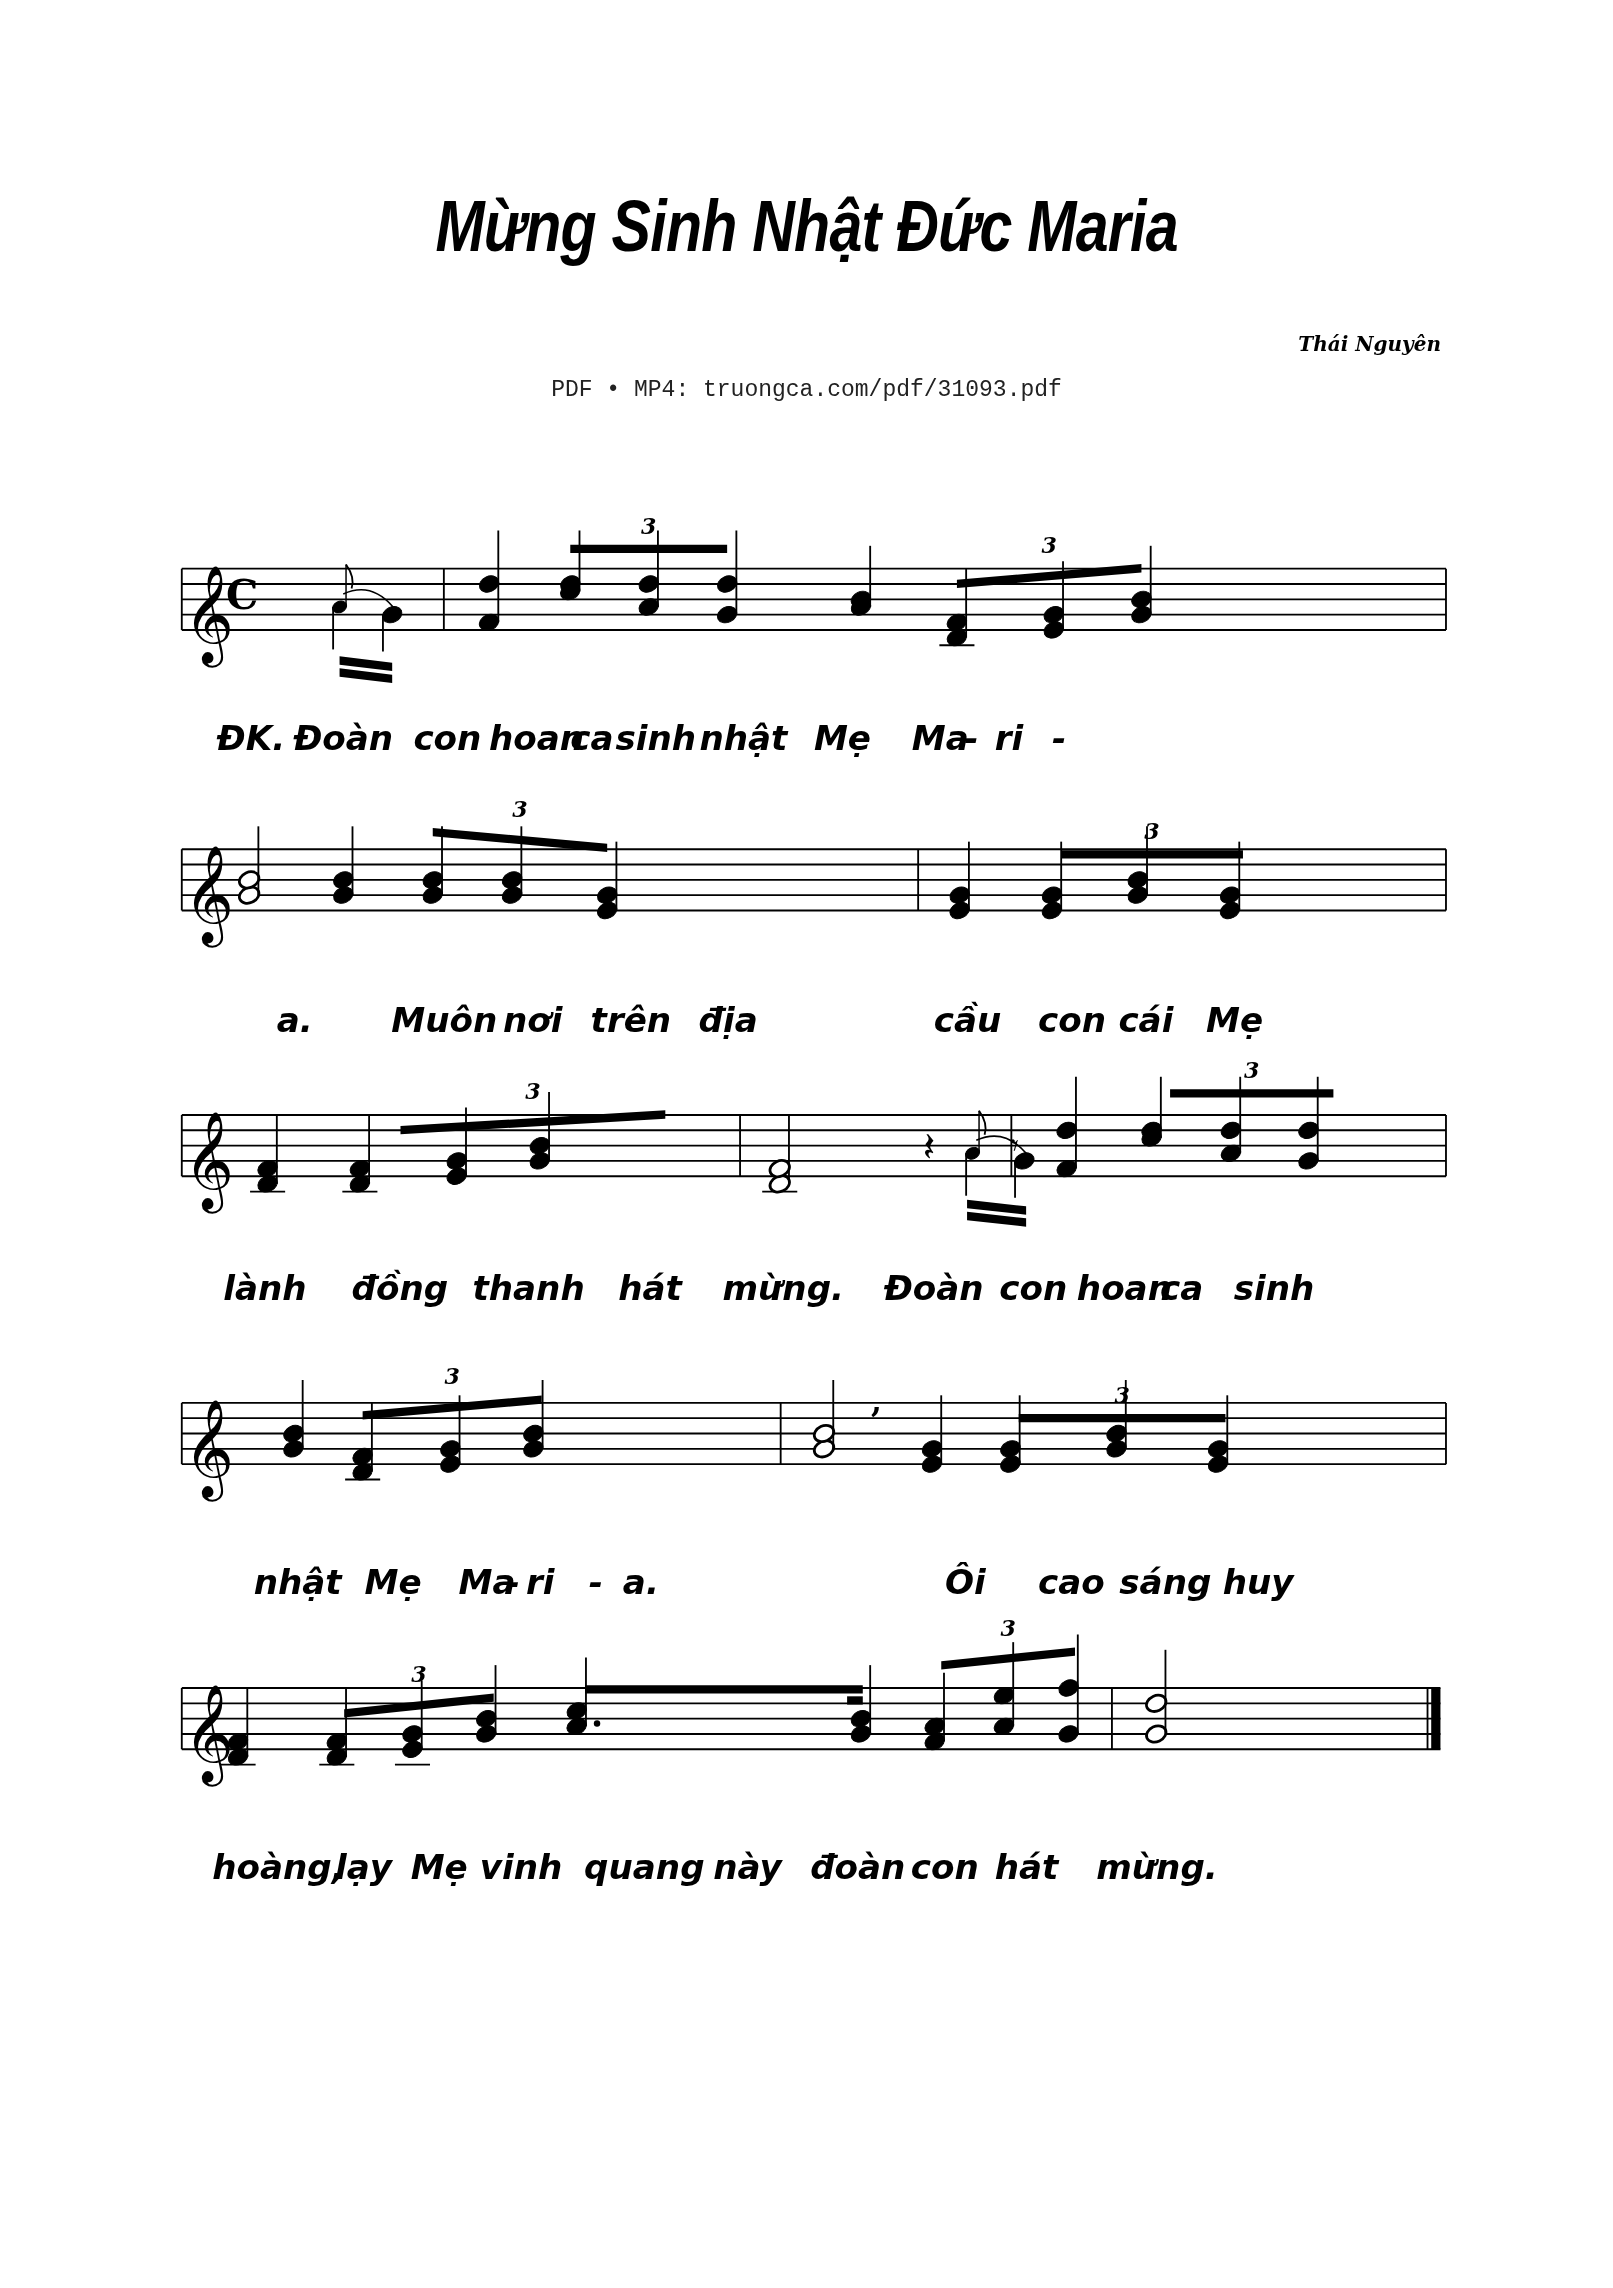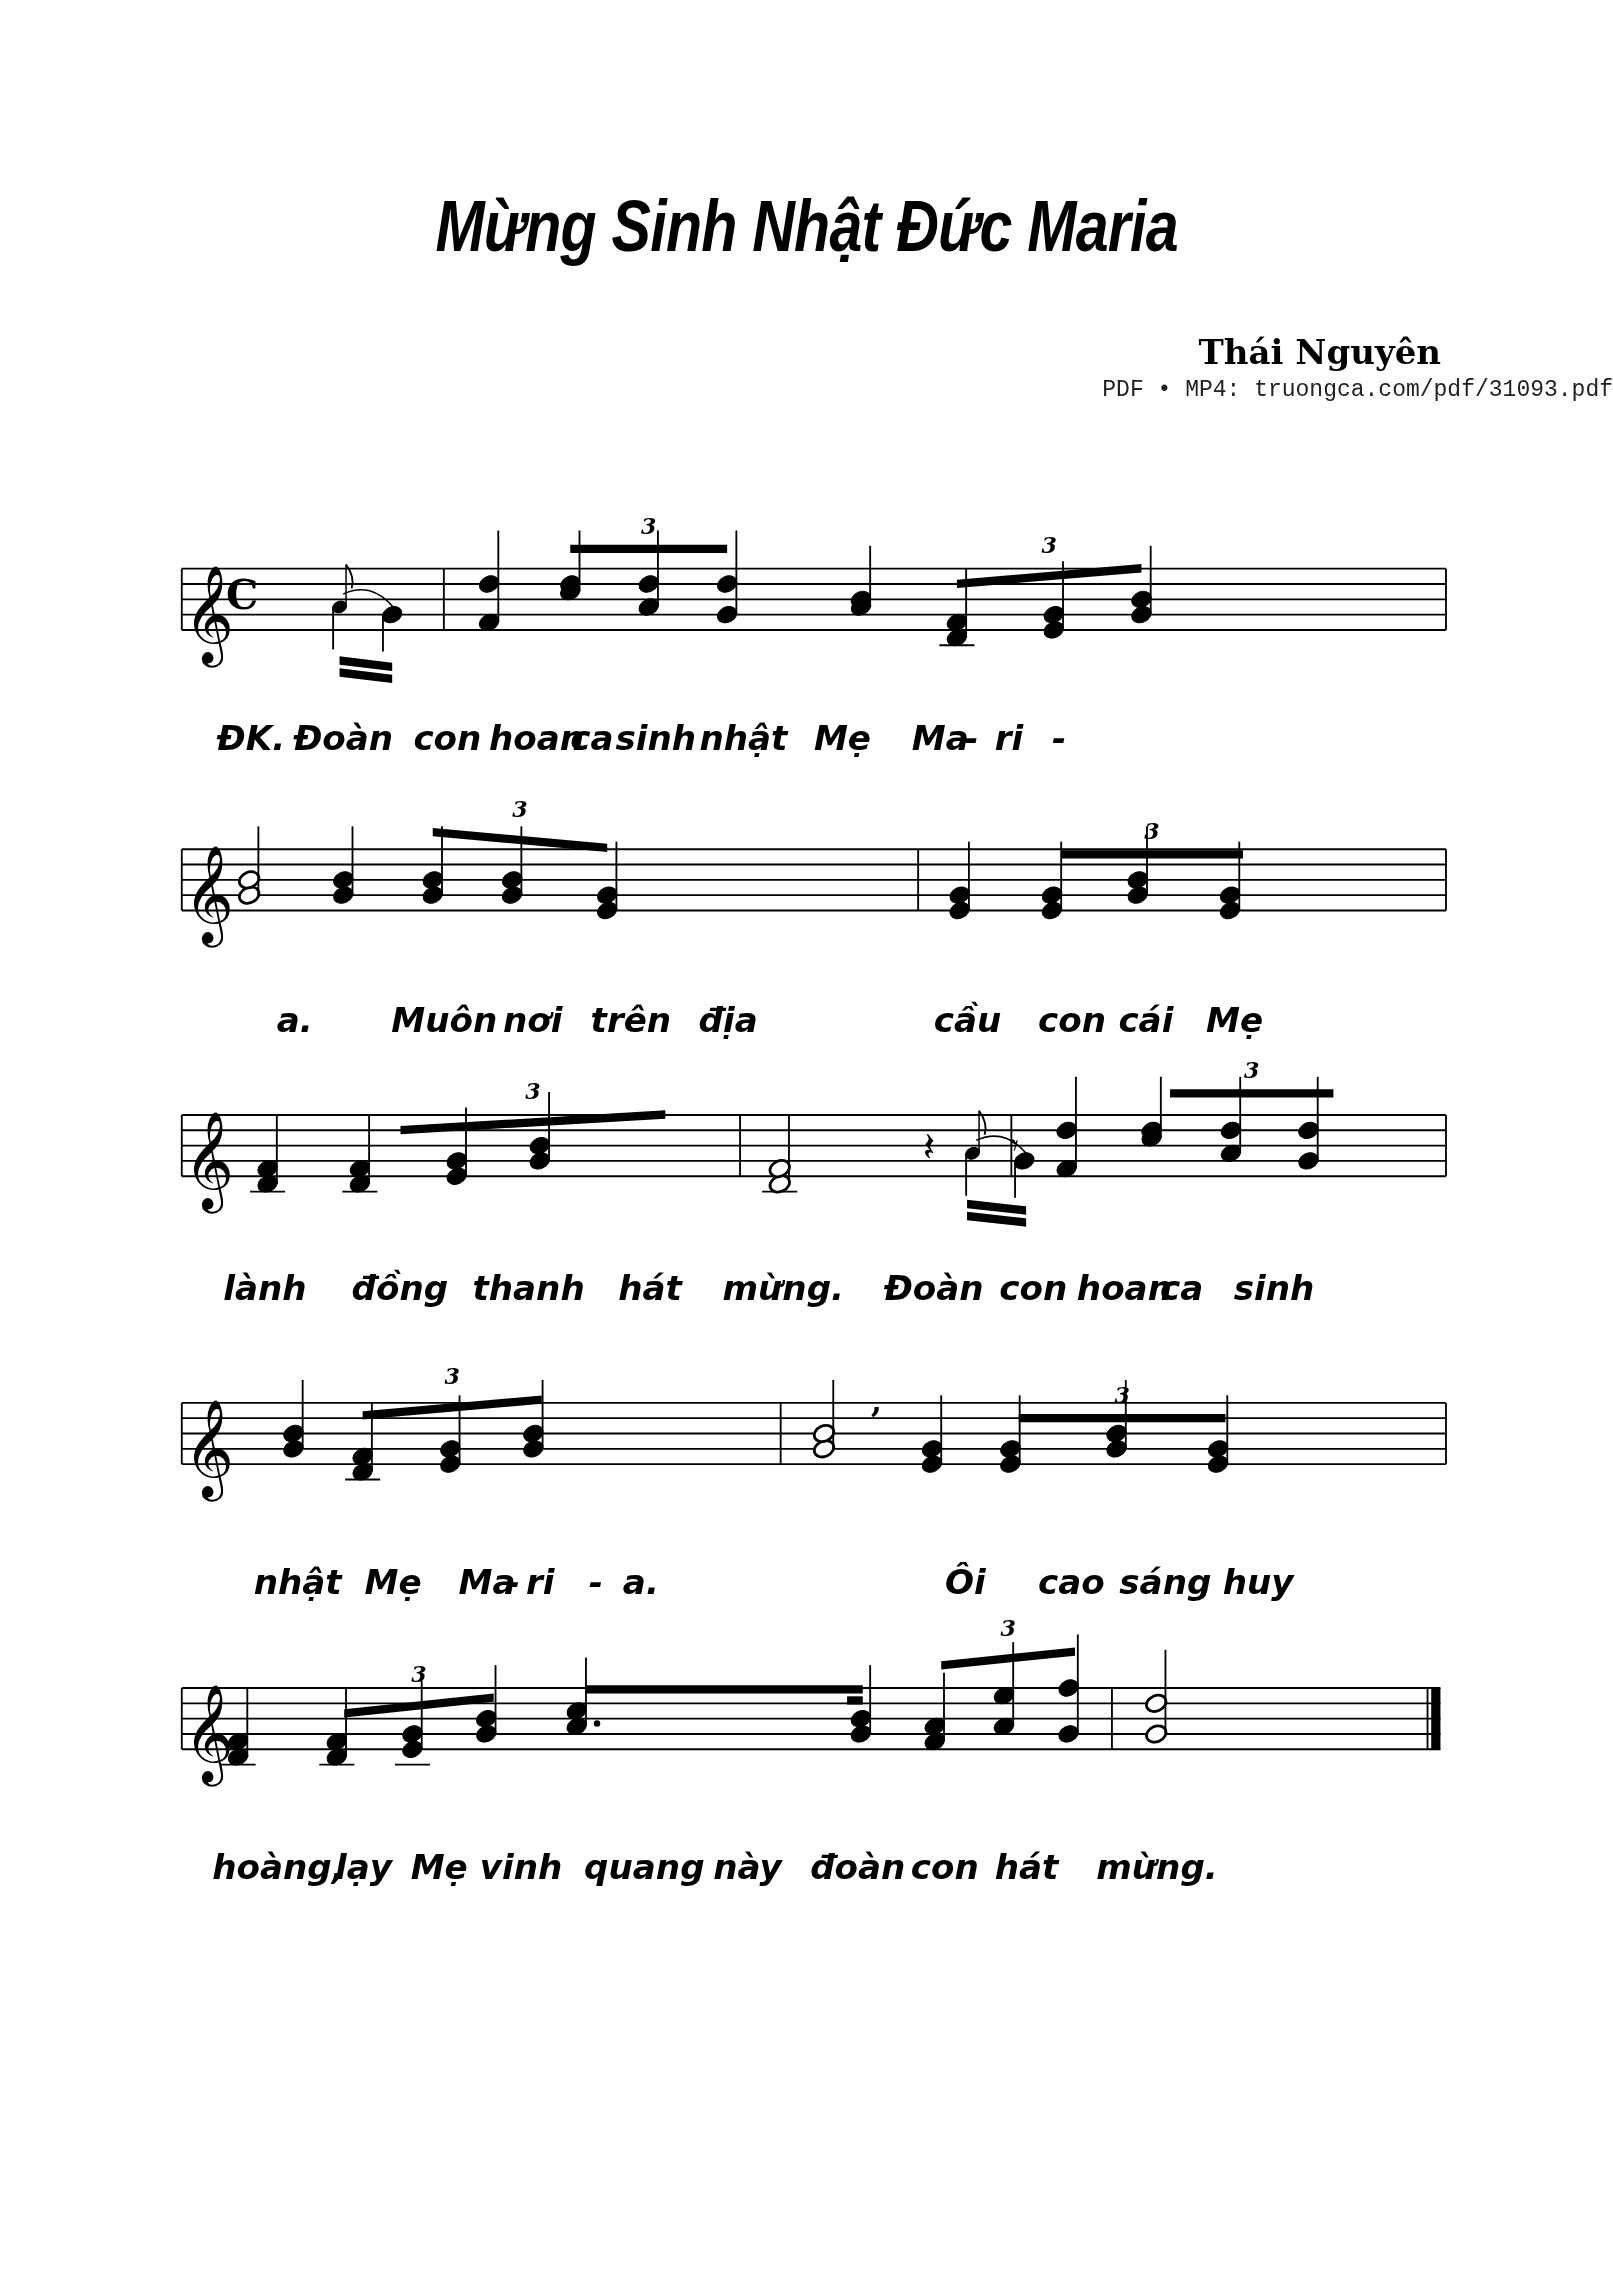--- a/index.html
+++ b/index.html
@@ -1,22 +1,22 @@
 <!DOCTYPE html>
 <html style="font-size:14.8px"><head>
 <meta charset="utf-8">
 <style>
   html, body { margin:0; padding:0; background:#ffffff; }
   body { width:1613px; height:2289px; position:relative; overflow:hidden; font-family:"DejaVu Serif", serif; color:#000; }
   .title { position:absolute; left:0; width:1613px; top:185px; text-align:center;
     font-family:"Liberation Sans", sans-serif; font-weight:bold; font-style:italic;
     font-size:72px; letter-spacing:-0.9px; transform:scaleX(0.82); transform-origin:807px 0; }
   .composer { position:absolute; right:172px; top:332px; font-family:"DejaVu Serif", serif;
-    font-weight:bold; font-size:34px; }
-  .subtitle { position:absolute; left:0; width:1613px; top:377px; text-align:right;
+    font-style:italic; font-weight:bold; font-size:20px; }
+  .subtitle { position:absolute; left:0; width:1613px; top:377px; text-align:center;
     font-family:"Liberation Mono", monospace; font-size:23px; color:#222; }
   svg.score { position:absolute; left:0; top:0; }
   .lyric { font-family:"DejaVu Sans", sans-serif; font-style:italic; font-weight:bold; font-size:37px; }
   .tup { font-family:"DejaVu Serif", serif; font-style:italic; font-weight:bold; font-size:24px; }
 </style>
 </head>
 <body>
 
 <div class="title">Mừng Sinh Nhật Đức Maria</div>
 <div class="composer">Thái Nguyên</div>

